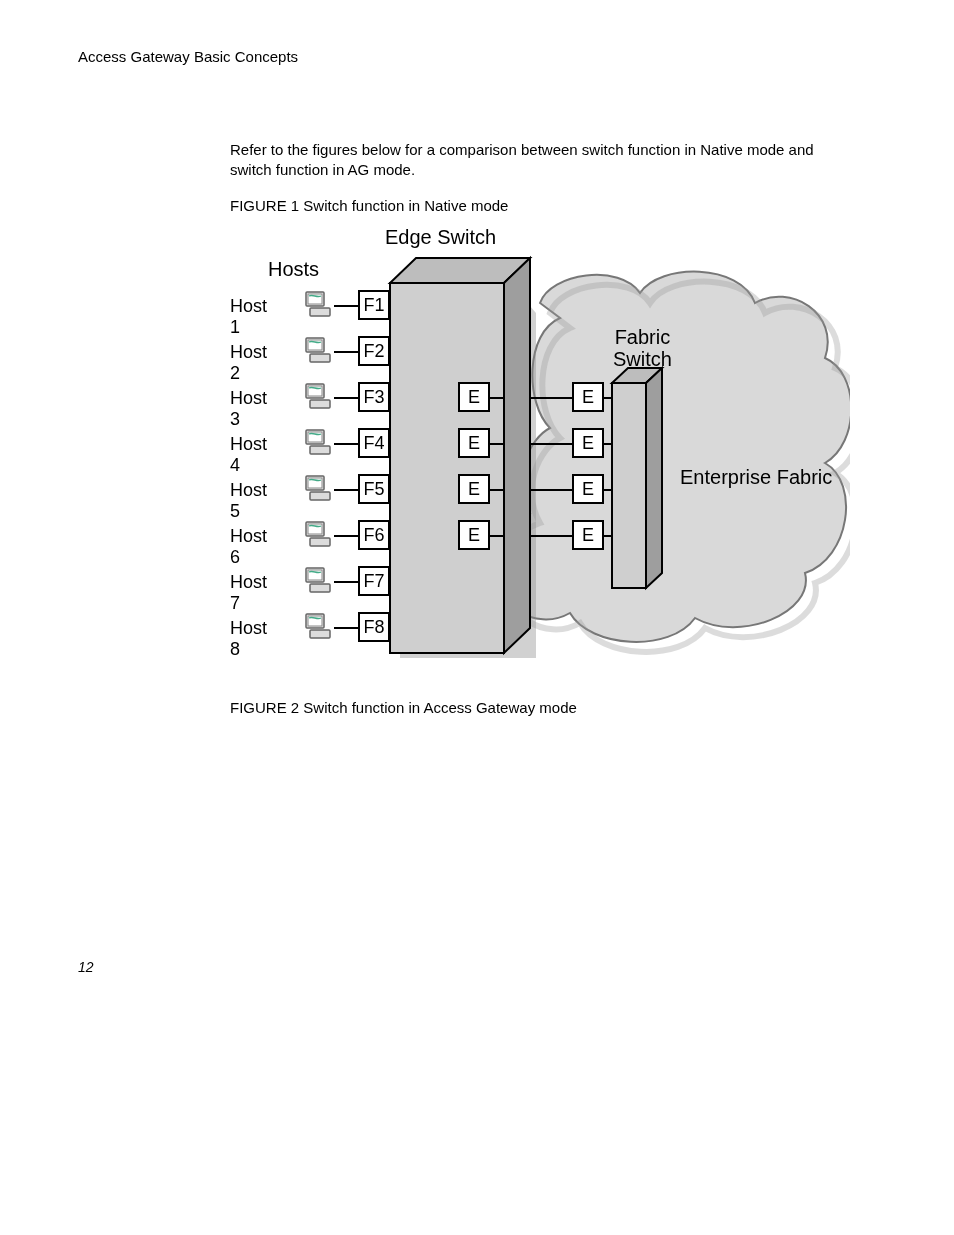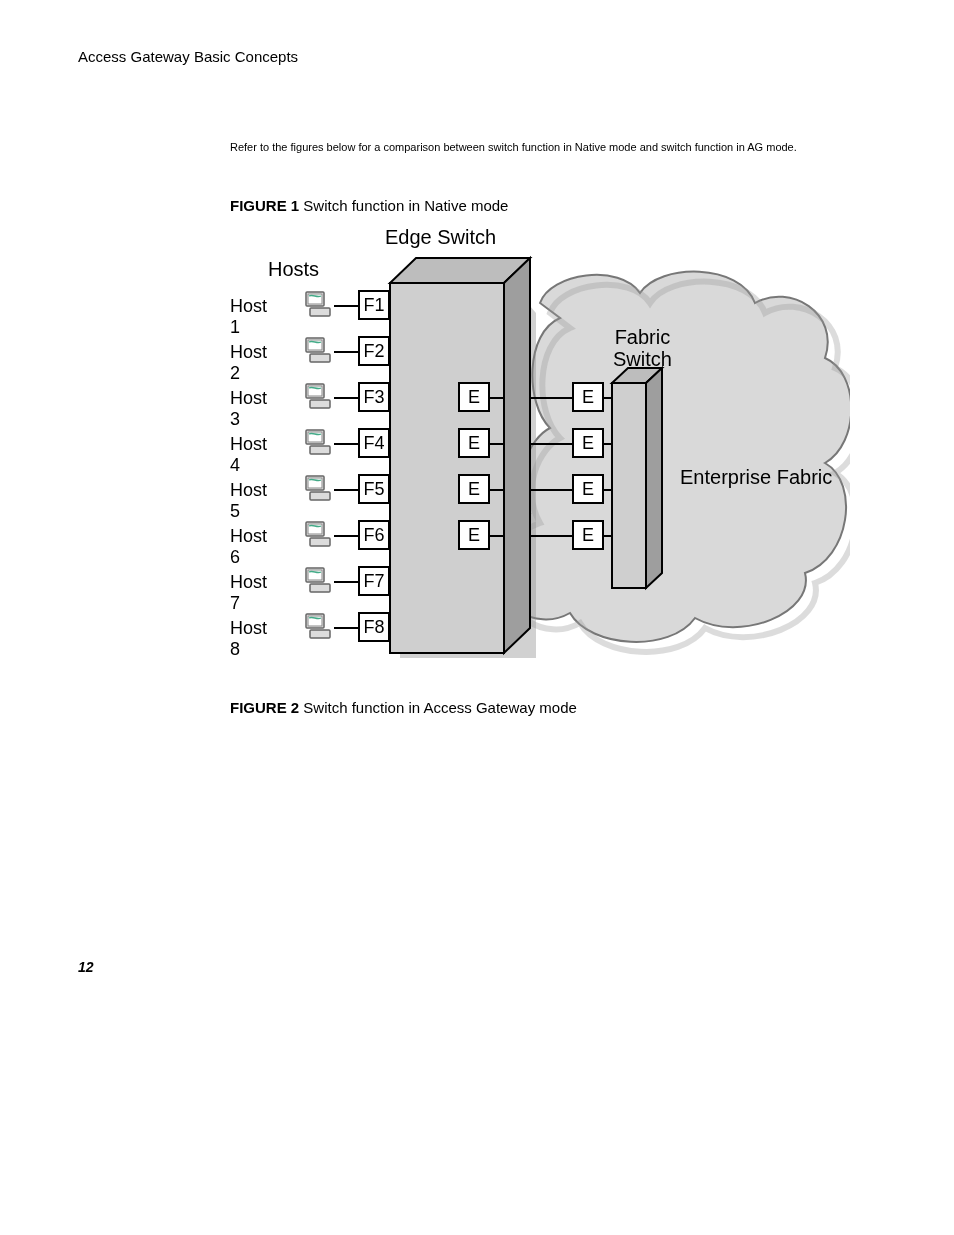--- a/index.html
+++ b/index.html
@@ -1,21 +1,21 @@
 <!DOCTYPE html>
 <html><head>
 <meta charset="utf-8">
 <style>
   * { box-sizing: border-box; margin: 0; padding: 0; }
   html, body { width: 954px; height: 1235px; background: #fff; font-family: Arial, Helvetica, sans-serif; color: #000; }
   .page { position: relative; width: 954px; height: 1015px; }
   .running-head { position: absolute; top: 48px; left: 78px; font-size: 15px; }
-  .intro { position: absolute; top: 140px; left: 230px; width: 600px; font-size: 11px; line-height: 1.35; }
+  .intro { position: absolute; top: 140px; left: 230px; width: 600px; font-size: 15px; line-height: 1.35; }
   .fig-cap { position: absolute; left: 230px; font-size: 15px; }
-  .fig-cap .b { font-weight: bold; }
+  .fig-cap .b { font-weight: normal; }
   .fig1-cap { top: 197px; }
   .fig2-cap { top: 699px; }
 
   .diagram { position: absolute; top: 218px; left: 230px; width: 620px; height: 460px; }
   .lbl { position: absolute; font-family: Arial, sans-serif; }
   .edge-title { left: 155px; top: 8px; font-size: 20px; }
   .hosts-title { left: 38px; top: 40px; font-size: 20px; }
   .fabric-title { left: 355px; top: 108px; font-size: 20px; text-align: center; line-height: 1.1; margin-left: 28px; }
   .ent-title { left: 450px; top: 248px; font-size: 20px; white-space: nowrap; }
 
@@ -26,21 +26,21 @@
   .port-box { position: absolute; width: 32px; height: 30px; border: 2px solid #000; background: #fff; font-size: 18px; text-align: center; line-height: 26px; }
   .port-f { left: 128px; }
   .port-e-left { left: 228px; }
   .port-e-right { left: 342px; }
   .e-conn { position: absolute; top: 15px; height: 0; border-top: 2px solid #000; }
   .e-conn-out { left: 260px; width: 14px; }
   .e-conn-mid { left: 300px; width: 42px; }
   .e-conn-in  { left: 374px; width: 8px; }
 
   .footer { position: absolute; bottom: 40px; left: 78px; right: 80px; font-size: 14px; }
-  .footer .pn { font-style: italic; font-weight: bold; float: left; }
+  .footer .pn { font-style: italic; font-weight: normal; float: left; }
   .footer .ft { float: right; text-align: right; font-style: italic; }
   .footer .ft .t { font-weight: bold; }
 </style>
 </head>
 <body>
 
 <div class="page">
 
   <div class="running-head">Access Gateway Basic Concepts</div>
 

